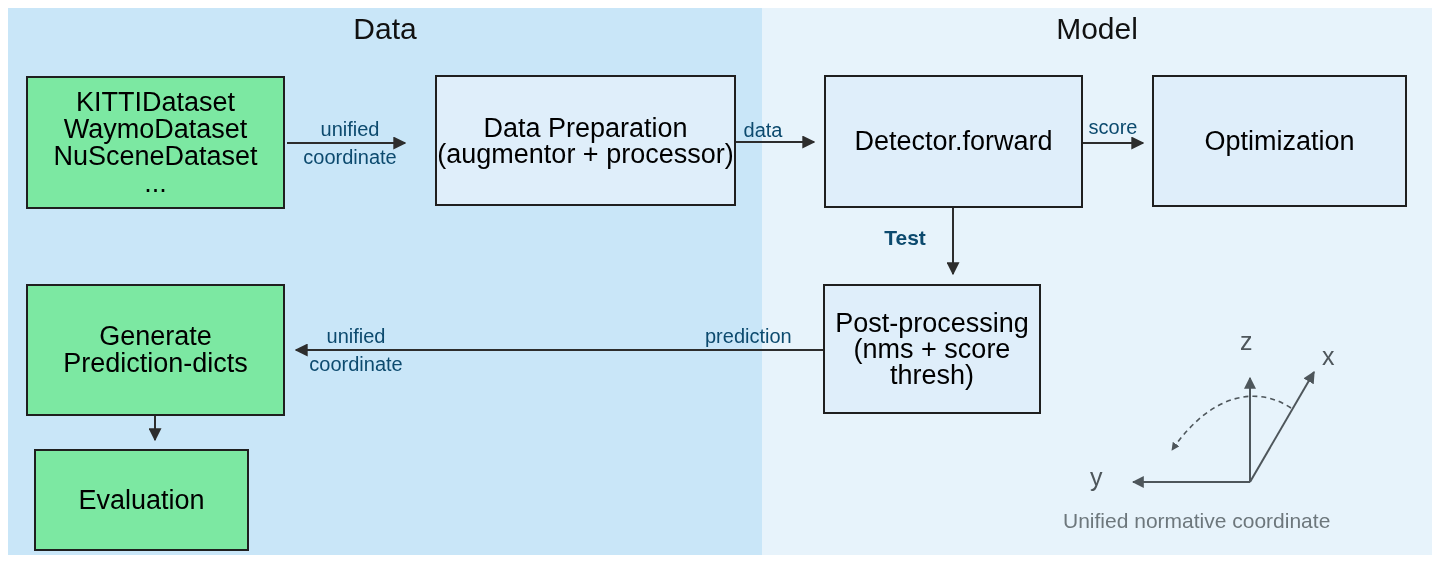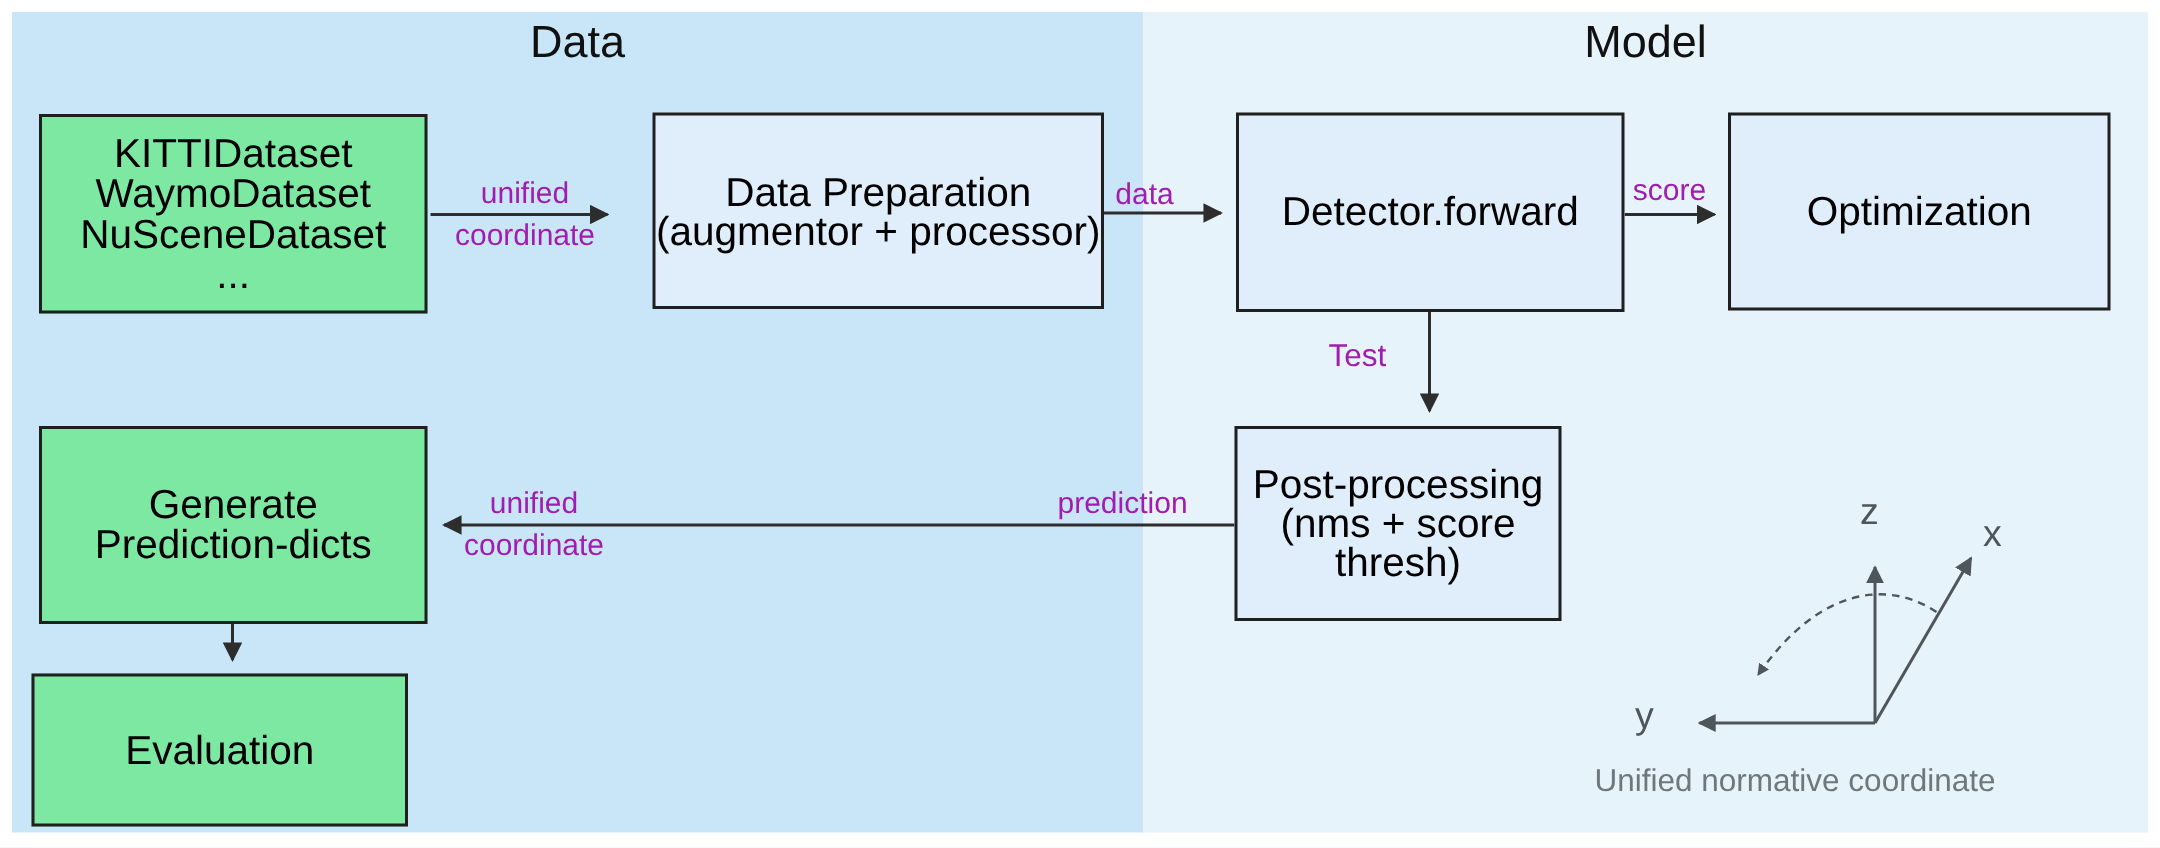--- a/index.html
+++ b/index.html
@@ -42,46 +42,46 @@
   }
   .node.green { background: var(--box-green, #7ce8a2); }
   .node.blue  { background: var(--box-blue, #dfeefa); }
 
   .node.datasets       { left: 26px;   top: 76px;  width: 259px; height: 133px; }
   .node.data-prep      { left: 415px;  top: 75px;  width: 301px; height: 131px; line-height: 26px; margin-left: 20px; }
   .node.detector       { left: 824px;  top: 75px;  width: 259px; height: 133px; }
   .node.optimization   { left: 1152px; top: 75px;  width: 255px; height: 132px; }
   .node.post-processing{ left: 823px;  top: 284px; width: 218px; height: 130px; line-height: 26px; }
   .node.generate       { left: 26px;   top: 284px; width: 259px; height: 132px; }
-  .node.evaluation     { left: 21px;   top: 449px; width: 251px; height: 102px; }
+  .node.evaluation     { left: 34px;   top: 449px; width: 215px; height: 102px; }
 
   .overlay {
     position: absolute;
     left: 0; top: 0;
     width: 1440px; height: 565px;
     pointer-events: none;
   }
   .edge        { stroke: #2d2d2d; stroke-width: 2; fill: none; }
   .axis        { stroke: var(--axes-gray, #4e565b); stroke-width: 2; fill: none; }
   .arc         { stroke: var(--axes-gray, #4e565b); stroke-width: 1.6; fill: none; stroke-dasharray: 5 4; }
   .ah-black    { fill: #2d2d2d; }
   .ah-gray     { fill: var(--axes-gray, #4e565b); }
 
   .edge-label {
     position: absolute;
     font-size: 20px;
     text-align: center;
-    color: #a21caf;
+    color: #0c4a6e;
     white-space: nowrap;
   }
   .edge-label.stack { display: flex; flex-direction: column; gap: 5px; align-items: center; }
   .edge-label.unified-top    { left: 287px;  top: 118px; width: 126px; }
   .edge-label.data-lbl       { left: 736px;  top: 119px; width: 54px;  }
   .edge-label.train-lbl      { left: 1084px; top: 116px; width: 58px;  }
-  .edge-label.test-lbl       { left: 875px;  top: 226px; width: 60px;  font-size: 21px; }
+  .edge-label.test-lbl       { left: 875px;  top: 226px; width: 60px;  font-size: 21px; font-weight: bold; }
   .edge-label.prediction-lbl { left: 705px;  top: 325px; width: 112px; text-align: left; }
   .edge-label.unified-bottom { left: 294px;  top: 325px; width: 124px; }
 
   .axis-letter {
     position: absolute;
     font-size: 25px;
     color: var(--axes-gray, #4e565b);
   }
   .axis-letter.z { left: 1240px; top: 327px; }
   .axis-letter.x { left: 1322px; top: 342px; }

